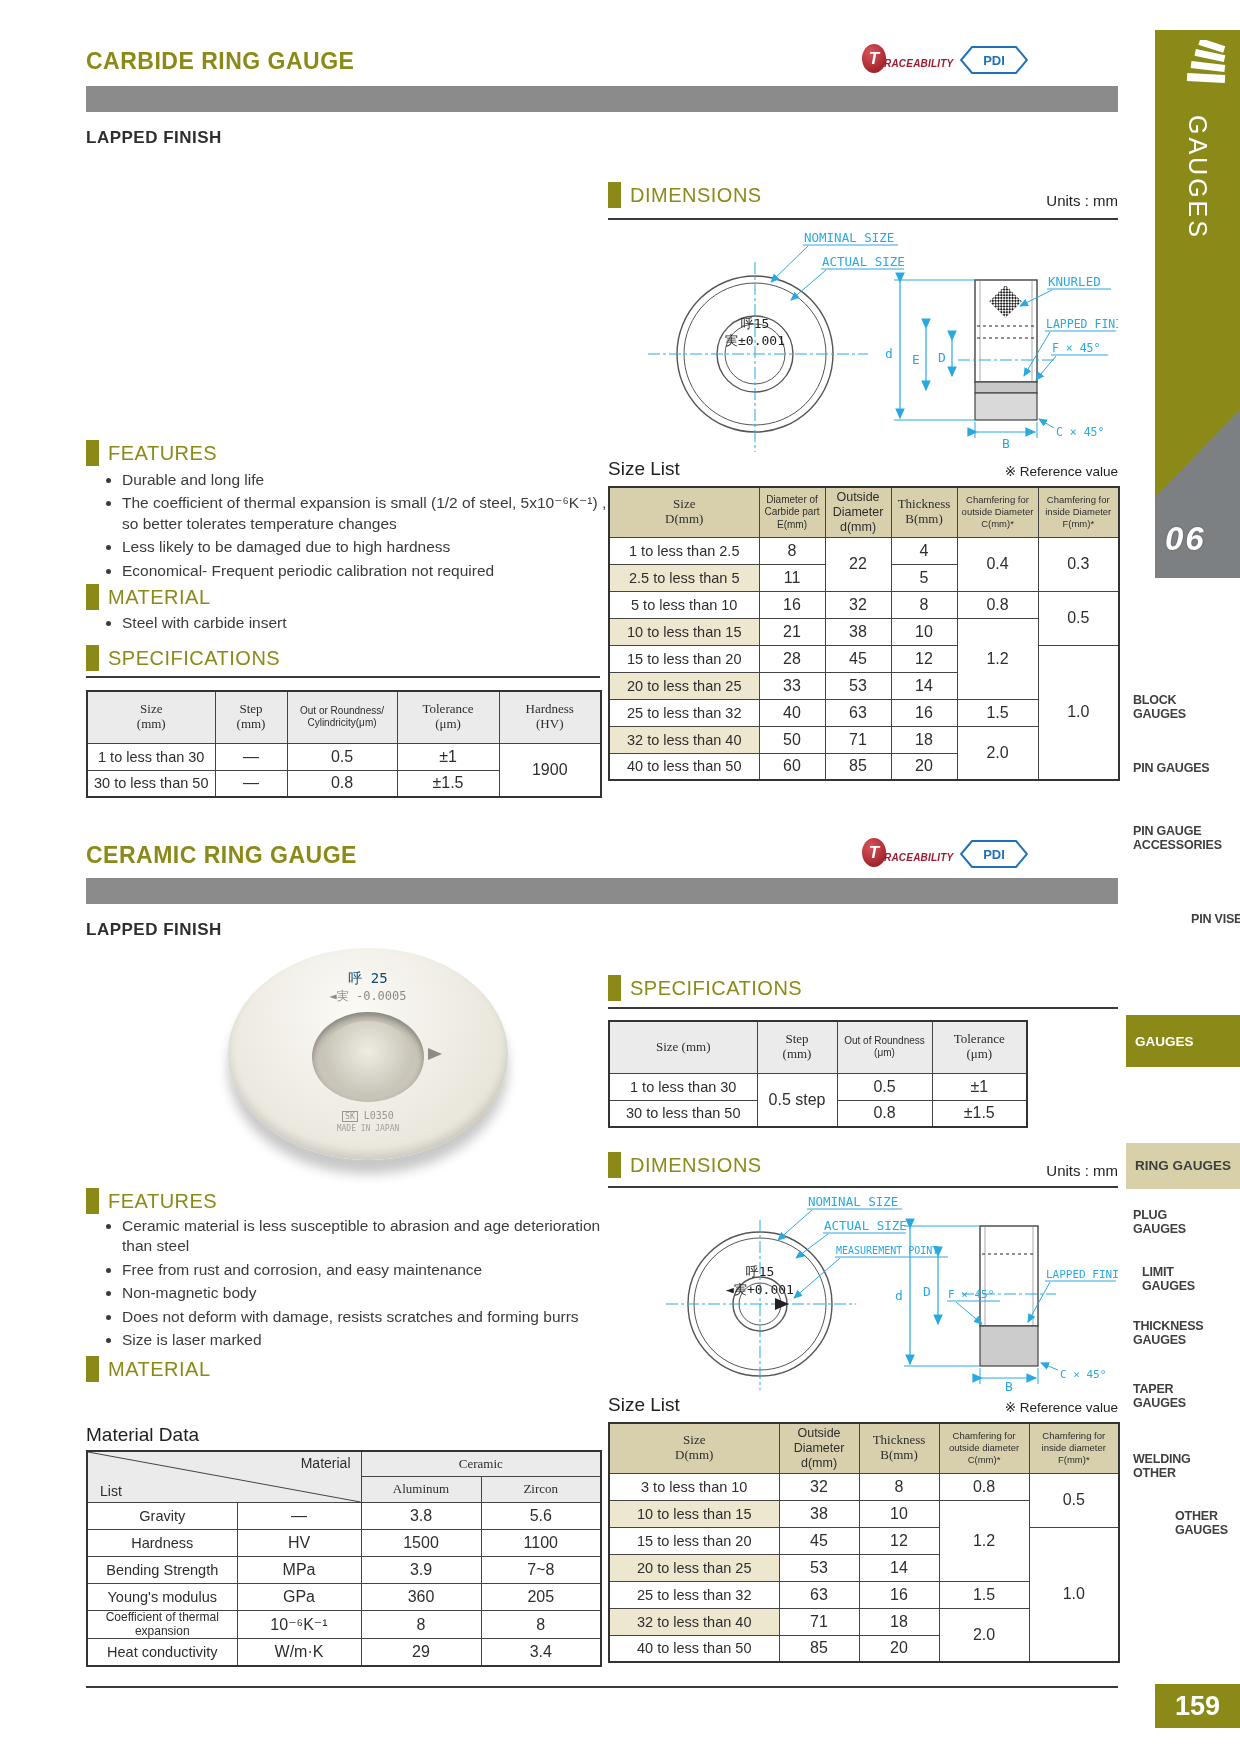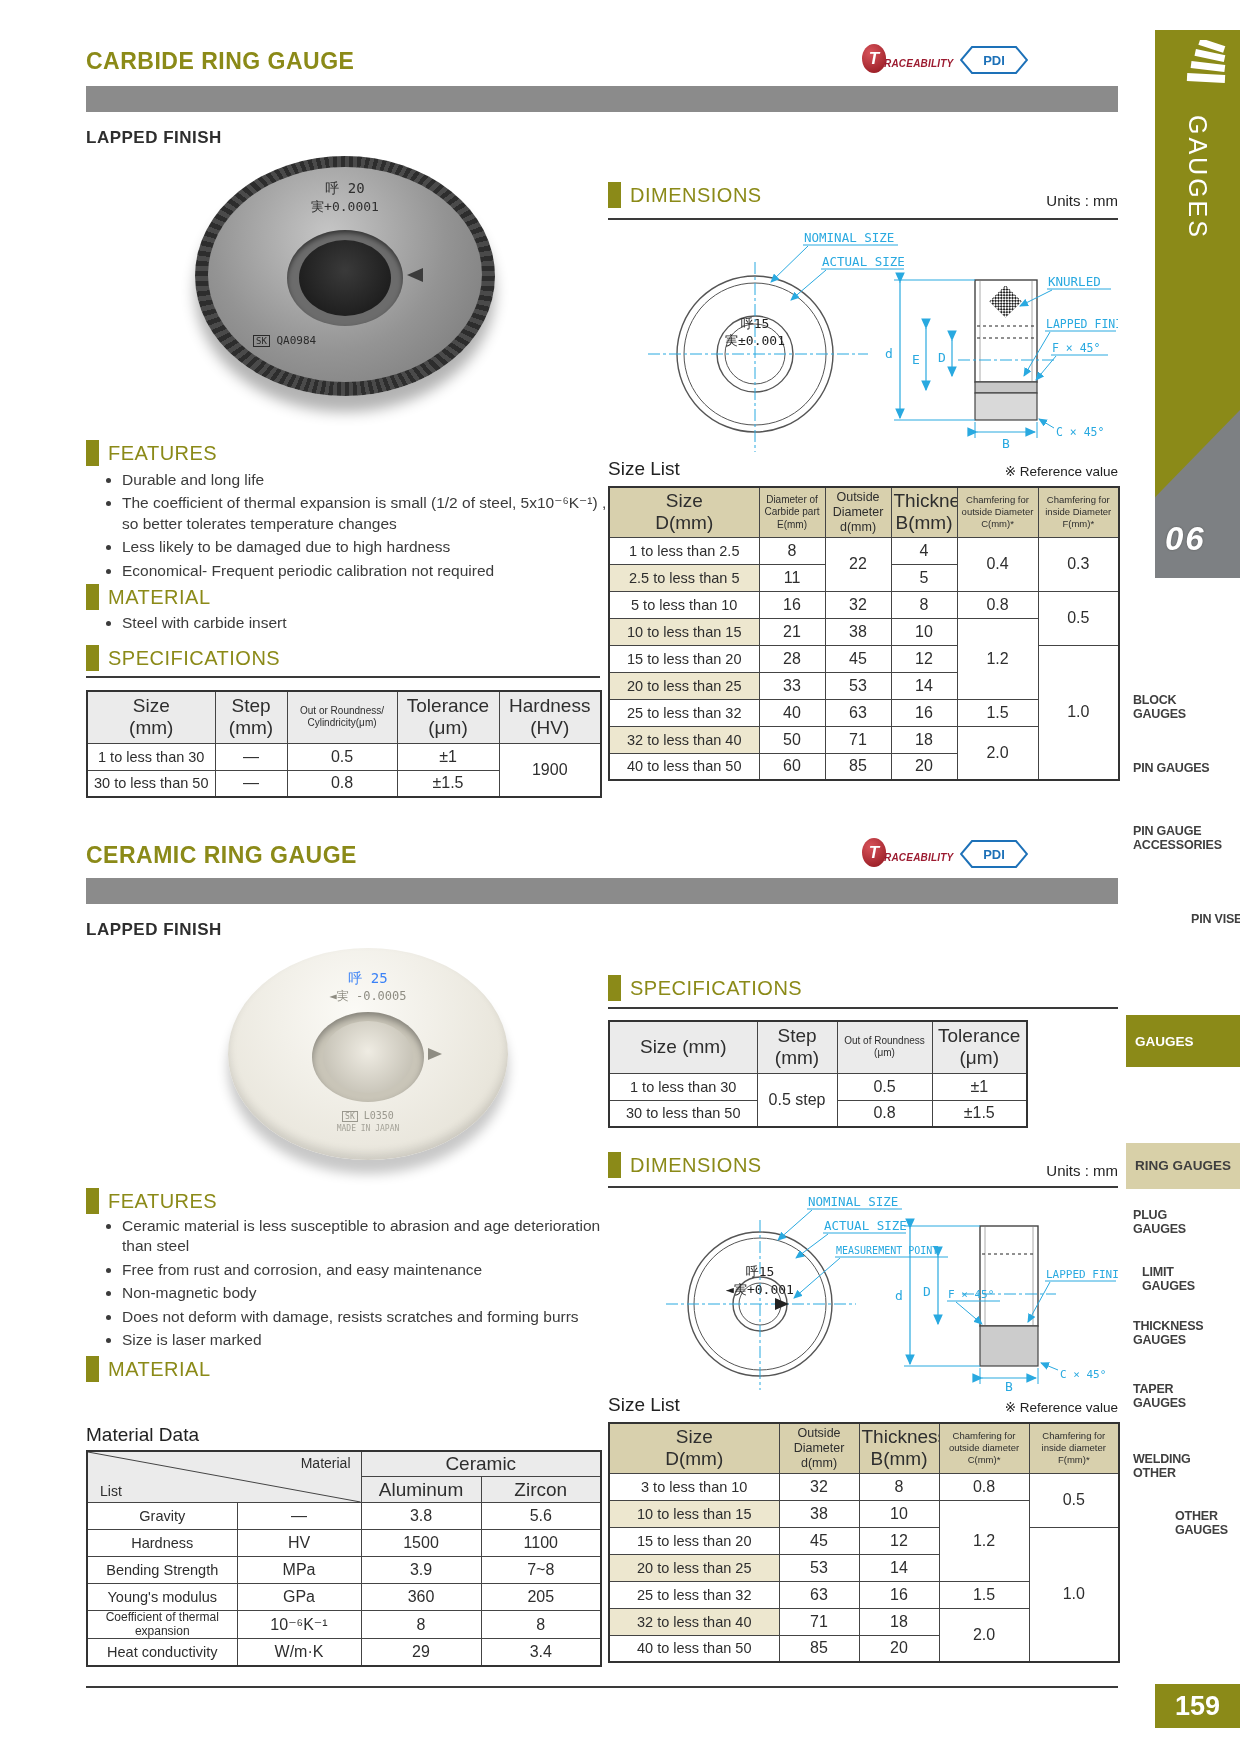--- a/index.html
+++ b/index.html
@@ -27,21 +27,21 @@
       font-weight:normal;color:#2e2e2e;padding:0 2px;overflow:hidden;}
   table.t{border:2px solid #333;}
   .bh{background:#d8d0ad;}
   .gh{background:#ebebeb;}
   .brow{background:#ede7cf;}
   .num{font-size:16px;}
   .szc{font-size:14.5px;}
   .small-h{font-size:10px;line-height:1.25;}
   .tiny-h{font-size:9.5px;line-height:1.3;}
   .mid-h{font-size:12.5px;line-height:1.2;}
-  .big-h{font-size:19px;line-height:1.15;}
+  .big-h{font-size:13px;line-height:1.15;font-family:Liberation Serif, serif;}
   
   .trace{display:flex;align-items:center;}
   .trace .oval{width:24px;height:29px;border-radius:50%;background:radial-gradient(circle at 35% 30%,#d8535a,#8f141c);
      color:#fff;font-size:17px;font-weight:bold;display:flex;align-items:center;justify-content:center;font-style:italic;}
   .trace .rest{font-size:10px;font-weight:bold;font-style:italic;color:#9c1b30;margin-left:-2px;margin-top:10px;letter-spacing:.2px;}
   
   .side-olive{background:#8b8a18;}
   .side-gray{background:#7d8083;clip-path:polygon(0 52%,100% 0,100% 100%,0 100%);}
   .vlabel{writing-mode:vertical-rl;color:#fff;font-size:25px;letter-spacing:3px;font-weight:normal;}
   .tab-num{color:#fff;font-size:33px;font-weight:bold;font-style:italic;letter-spacing:2px;text-shadow:0 0 2px #555;}
@@ -75,33 +75,20 @@
     <div class="rest">RACEABILITY</div>
   </div>
   <svg class="abs" style="left:960px;top:46px;" width="68" height="28">
     <polygon points="12,1 56,1 67,14 56,27 12,27 1,14" fill="#fff" stroke="#1d71b8" stroke-width="2"></polygon>
     <text x="34" y="19" text-anchor="middle" font-size="13" font-weight="bold" fill="#1d71b8" style="font-family:'Liberation Sans',sans-serif">PDI</text>
   </svg>
 
   <div class="abs gray-bar" style="left:86px;top:86px;width:1032px;"></div>
   <div class="abs sub-title" style="left:86px;top:128px;">LAPPED FINISH</div>
 
-  <div class="abs" style="left:195px;top:156px;width:300px;height:240px;">
-    <div class="ring" style="inset:0;background:repeating-conic-gradient(#4a4a4a 0deg 2deg,#2d2d2d 2deg 4deg);box-shadow:0 16px 14px rgba(0,0,0,.30);"></div>
-    <div class="ring" style="left:13px;top:11px;right:13px;bottom:14px;background:radial-gradient(circle at 44% 32%,#c6c6c6,#949494 55%,#7c7c7c 90%);"></div>
-    <div class="ring" style="left:92px;top:74px;width:116px;height:96px;background:#6c6c6c;box-shadow:inset 0 3px 5px rgba(0,0,0,.5);"></div>
-    <div class="ring" style="left:104px;top:84px;width:92px;height:76px;background:radial-gradient(circle at 50% 40%,#3a3a3a,#141414);"></div>
-    <div class="photo-mark" style="left:0;right:0;top:24px;font-size:14px;color:#2f2f2f;">呼 20</div>
-    <div class="photo-mark" style="left:0;right:0;top:42px;font-size:13px;color:#2f2f2f;">実+0.0001</div>
-    <div class="photo-mark" style="left:58px;top:178px;font-size:11px;color:#2a2a2a;">
-      <span style="border:1px solid #2a2a2a;padding:0 2px;font-size:9px;">SK</span>
-      <span>QA0984</span>
-    </div>
-    <div class="abs" style="left:212px;top:112px;width:0;height:0;border-top:7px solid transparent;border-bottom:7px solid transparent;border-right:16px solid #3c3c3c;"></div>
-  </div>
 
   <div class="abs sec-head" style="left:608px;top:182px;">
     <div class="blk"></div>
     <div class="txt">DIMENSIONS</div>
   </div>
   <div class="abs units" style="left:938px;top:192px;width:180px;text-align:right;">Units : mm</div>
   <div class="abs rule" style="left:608px;top:218px;width:510px;"></div>
 
   <svg class="abs" style="left:608px;top:226px;" width="510" height="232" viewBox="0 0 510 232">
     <defs>
@@ -330,21 +317,21 @@
     <polygon points="12,1 56,1 67,14 56,27 12,27 1,14" fill="#fff" stroke="#1d71b8" stroke-width="2"></polygon>
     <text x="34" y="19" text-anchor="middle" font-size="13" font-weight="bold" fill="#1d71b8" style="font-family:'Liberation Sans',sans-serif">PDI</text>
   </svg>
   <div class="abs gray-bar" style="left:86px;top:878px;width:1032px;"></div>
   <div class="abs sub-title" style="left:86px;top:920px;">LAPPED FINISH</div>
 
   <div class="abs" style="left:228px;top:948px;width:280px;height:212px;">
     <div class="ring" style="inset:0;background:radial-gradient(circle at 45% 30%,#fbfaf6,#e9e6dc 70%,#d8d4c8);box-shadow:0 14px 12px rgba(0,0,0,.22), inset 0 -6px 10px rgba(0,0,0,.12);"></div>
     <div class="ring" style="left:84px;top:64px;width:112px;height:90px;background:#c9c5b8;box-shadow:inset 0 4px 7px rgba(0,0,0,.35);"></div>
     <div class="ring" style="left:95px;top:73px;width:90px;height:72px;background:radial-gradient(circle at 50% 42%,#efece3,#b9b5a8);"></div>
-    <div class="photo-mark" style="left:0;right:0;top:22px;font-size:14px;color:#3b82f6;">呼  25</div>
+    <div class="photo-mark" style="left:0;right:0;top:22px;font-size:14px;color:#0c4a6e;">呼  25</div>
     <div class="photo-mark" style="left:0;right:0;top:40px;font-size:12px;color:#8e8c82;">◄実 -0.0005</div>
     <div class="photo-mark" style="left:0;right:0;top:162px;font-size:10px;color:#9a988e;">
       <span style="border:1px solid #9a988e;padding:0 2px;font-size:8px;">SK</span>
       <span>L0350</span>
     </div>
     <div class="photo-mark" style="left:0;right:0;top:176px;font-size:8px;color:#a5a399;">MADE IN JAPAN</div>
     <div class="abs" style="left:200px;top:100px;width:0;height:0;border-top:6px solid transparent;border-bottom:6px solid transparent;border-left:14px solid #8e8c82;"></div>
   </div>
 
   <div class="abs sec-head" style="left:608px;top:975px;">

